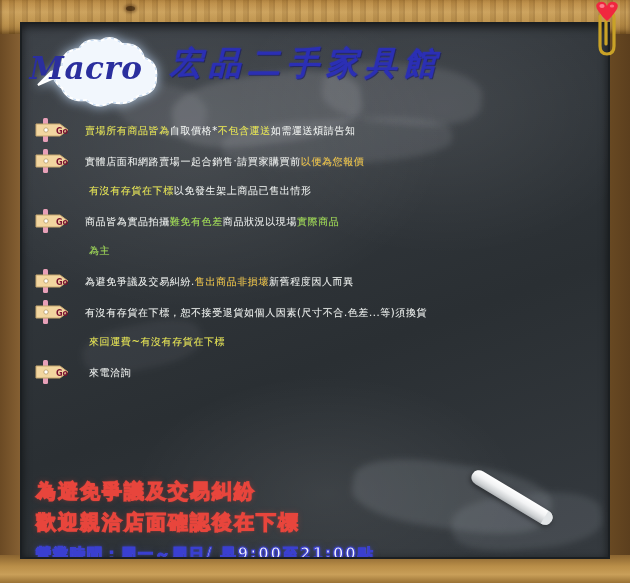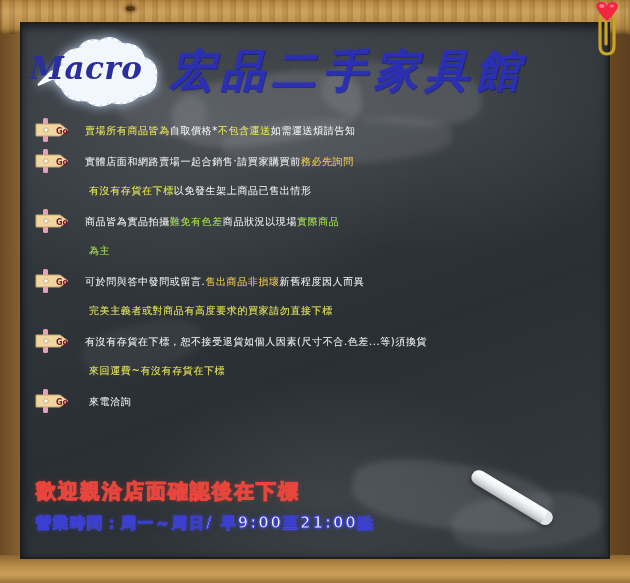--- a/index.html
+++ b/index.html
@@ -63,21 +63,21 @@
   .cloud-text{
     position:absolute;left:0;top:20px;width:128px;text-align:center;
     font-family:"DejaVu Serif","Liberation Serif",serif;
     font-style:italic;font-weight:700;font-size:31px;color:#2b2f9e;
     letter-spacing:.5px;
   }
   .shop-name{
     position:absolute;left:148px;top:12px;
     font-family:"DejaVu Serif","Liberation Serif",serif;
     font-style:italic;font-weight:700;
-    font-size:44px;letter-spacing:7px;
+    font-size:32px;letter-spacing:7px;
     color:#2b2fb4;
     text-shadow:0 0 2px rgba(40,45,200,.9), 1px 1px 0 rgba(10,10,60,.5);
     white-space:nowrap;
   }
 
   
   .items{position:absolute;left:0;top:92px;width:586px;}
   .item{position:relative;margin-bottom:2px;padding-left:63px;}
   .bullet{
     position:absolute;left:12px;top:2px;width:40px;height:24px;
@@ -176,21 +176,21 @@
         </div>
         <div class="item">
           <div class="bullet">
             <svg width="40" height="24" viewBox="0 0 40 24" aria-hidden="true">
               <rect x="9" y="0" width="5" height="24" rx="1.5" fill="#e8a0b8"></rect>
               <path d="M2 6 L26 6 L34 12 L26 18 L2 18 Z" fill="#f2d6a0" stroke="#c8a870" stroke-width="1"></path>
               <circle cx="12" cy="12" r="2.2" fill="#fff" stroke="#b89a66" stroke-width=".8"></circle>
               <text x="22" y="15.5" font-family="DejaVu Sans, sans-serif" font-size="8" font-weight="700" fill="#7a1030">Go</text>
             </svg>
           </div>
-          <div class="line"><span class="w">實體店面和網路賣場一起合銷售‧請買家購買前</span><span class="o">務必先詢問</span></div>
+          <div class="line"><span class="w">實體店面和網路賣場一起合銷售‧請買家購買前</span><span class="o">以便為您報價</span></div>
           <div class="line l2"><span class="y">有沒有存貨在下標</span><span class="w">以免發生架上商品已售出情形</span></div>
         </div>
         <div class="item">
           <div class="bullet">
             <svg width="40" height="24" viewBox="0 0 40 24" aria-hidden="true">
               <rect x="9" y="0" width="5" height="24" rx="1.5" fill="#e8a0b8"></rect>
               <path d="M2 6 L26 6 L34 12 L26 18 L2 18 Z" fill="#f2d6a0" stroke="#c8a870" stroke-width="1"></path>
               <circle cx="12" cy="12" r="2.2" fill="#fff" stroke="#b89a66" stroke-width=".8"></circle>
               <text x="22" y="15.5" font-family="DejaVu Sans, sans-serif" font-size="8" font-weight="700" fill="#7a1030">Go</text>
             </svg>
@@ -200,22 +200,21 @@
         </div>
         <div class="item">
           <div class="bullet">
             <svg width="40" height="24" viewBox="0 0 40 24" aria-hidden="true">
               <rect x="9" y="0" width="5" height="24" rx="1.5" fill="#e8a0b8"></rect>
               <path d="M2 6 L26 6 L34 12 L26 18 L2 18 Z" fill="#f2d6a0" stroke="#c8a870" stroke-width="1"></path>
               <circle cx="12" cy="12" r="2.2" fill="#fff" stroke="#b89a66" stroke-width=".8"></circle>
               <text x="22" y="15.5" font-family="DejaVu Sans, sans-serif" font-size="8" font-weight="700" fill="#7a1030">Go</text>
             </svg>
           </div>
-          <div class="line"><span class="w">可於問與答中發問或留言.</span><span class="o">售出商品非損壞</span><span class="w">新舊程度因人而異</span></div>
-          <div class="line l2"><span class="y">完美主義者或對商品有高度要求的買家請勿直接下標</span></div>
+          <div class="line"><span class="w">為避免爭議及交易糾紛.</span><span class="o">售出商品非損壞</span><span class="w">新舊程度因人而異</span></div>
         </div>
         <div class="item">
           <div class="bullet">
             <svg width="40" height="24" viewBox="0 0 40 24" aria-hidden="true">
               <rect x="9" y="0" width="5" height="24" rx="1.5" fill="#e8a0b8"></rect>
               <path d="M2 6 L26 6 L34 12 L26 18 L2 18 Z" fill="#f2d6a0" stroke="#c8a870" stroke-width="1"></path>
               <circle cx="12" cy="12" r="2.2" fill="#fff" stroke="#b89a66" stroke-width=".8"></circle>
               <text x="22" y="15.5" font-family="DejaVu Sans, sans-serif" font-size="8" font-weight="700" fill="#7a1030">Go</text>
             </svg>
           </div>
@@ -229,20 +228,21 @@
               <path d="M2 6 L26 6 L34 12 L26 18 L2 18 Z" fill="#f2d6a0" stroke="#c8a870" stroke-width="1"></path>
               <circle cx="12" cy="12" r="2.2" fill="#fff" stroke="#b89a66" stroke-width=".8"></circle>
               <text x="22" y="15.5" font-family="DejaVu Sans, sans-serif" font-size="8" font-weight="700" fill="#7a1030">Go</text>
             </svg>
           </div>
           <div class="line l2"><span class="w">來電洽詢</span></div>
         </div>
       </div>
 
     <div class="footer">
+        <div class="redline">為避免爭議及交易糾紛</div>
         <div class="redline">歡迎親洽店面確認後在下標</div>
         <div class="blueline">營業時間：周一～周日/ 早9:00至21:00點</div>
       </div>
 
     <div class="chalk"></div>
   </div>
 
   <div class="clip">
     <svg width="44" height="58" viewBox="0 0 44 58" aria-hidden="true">
       <g>

